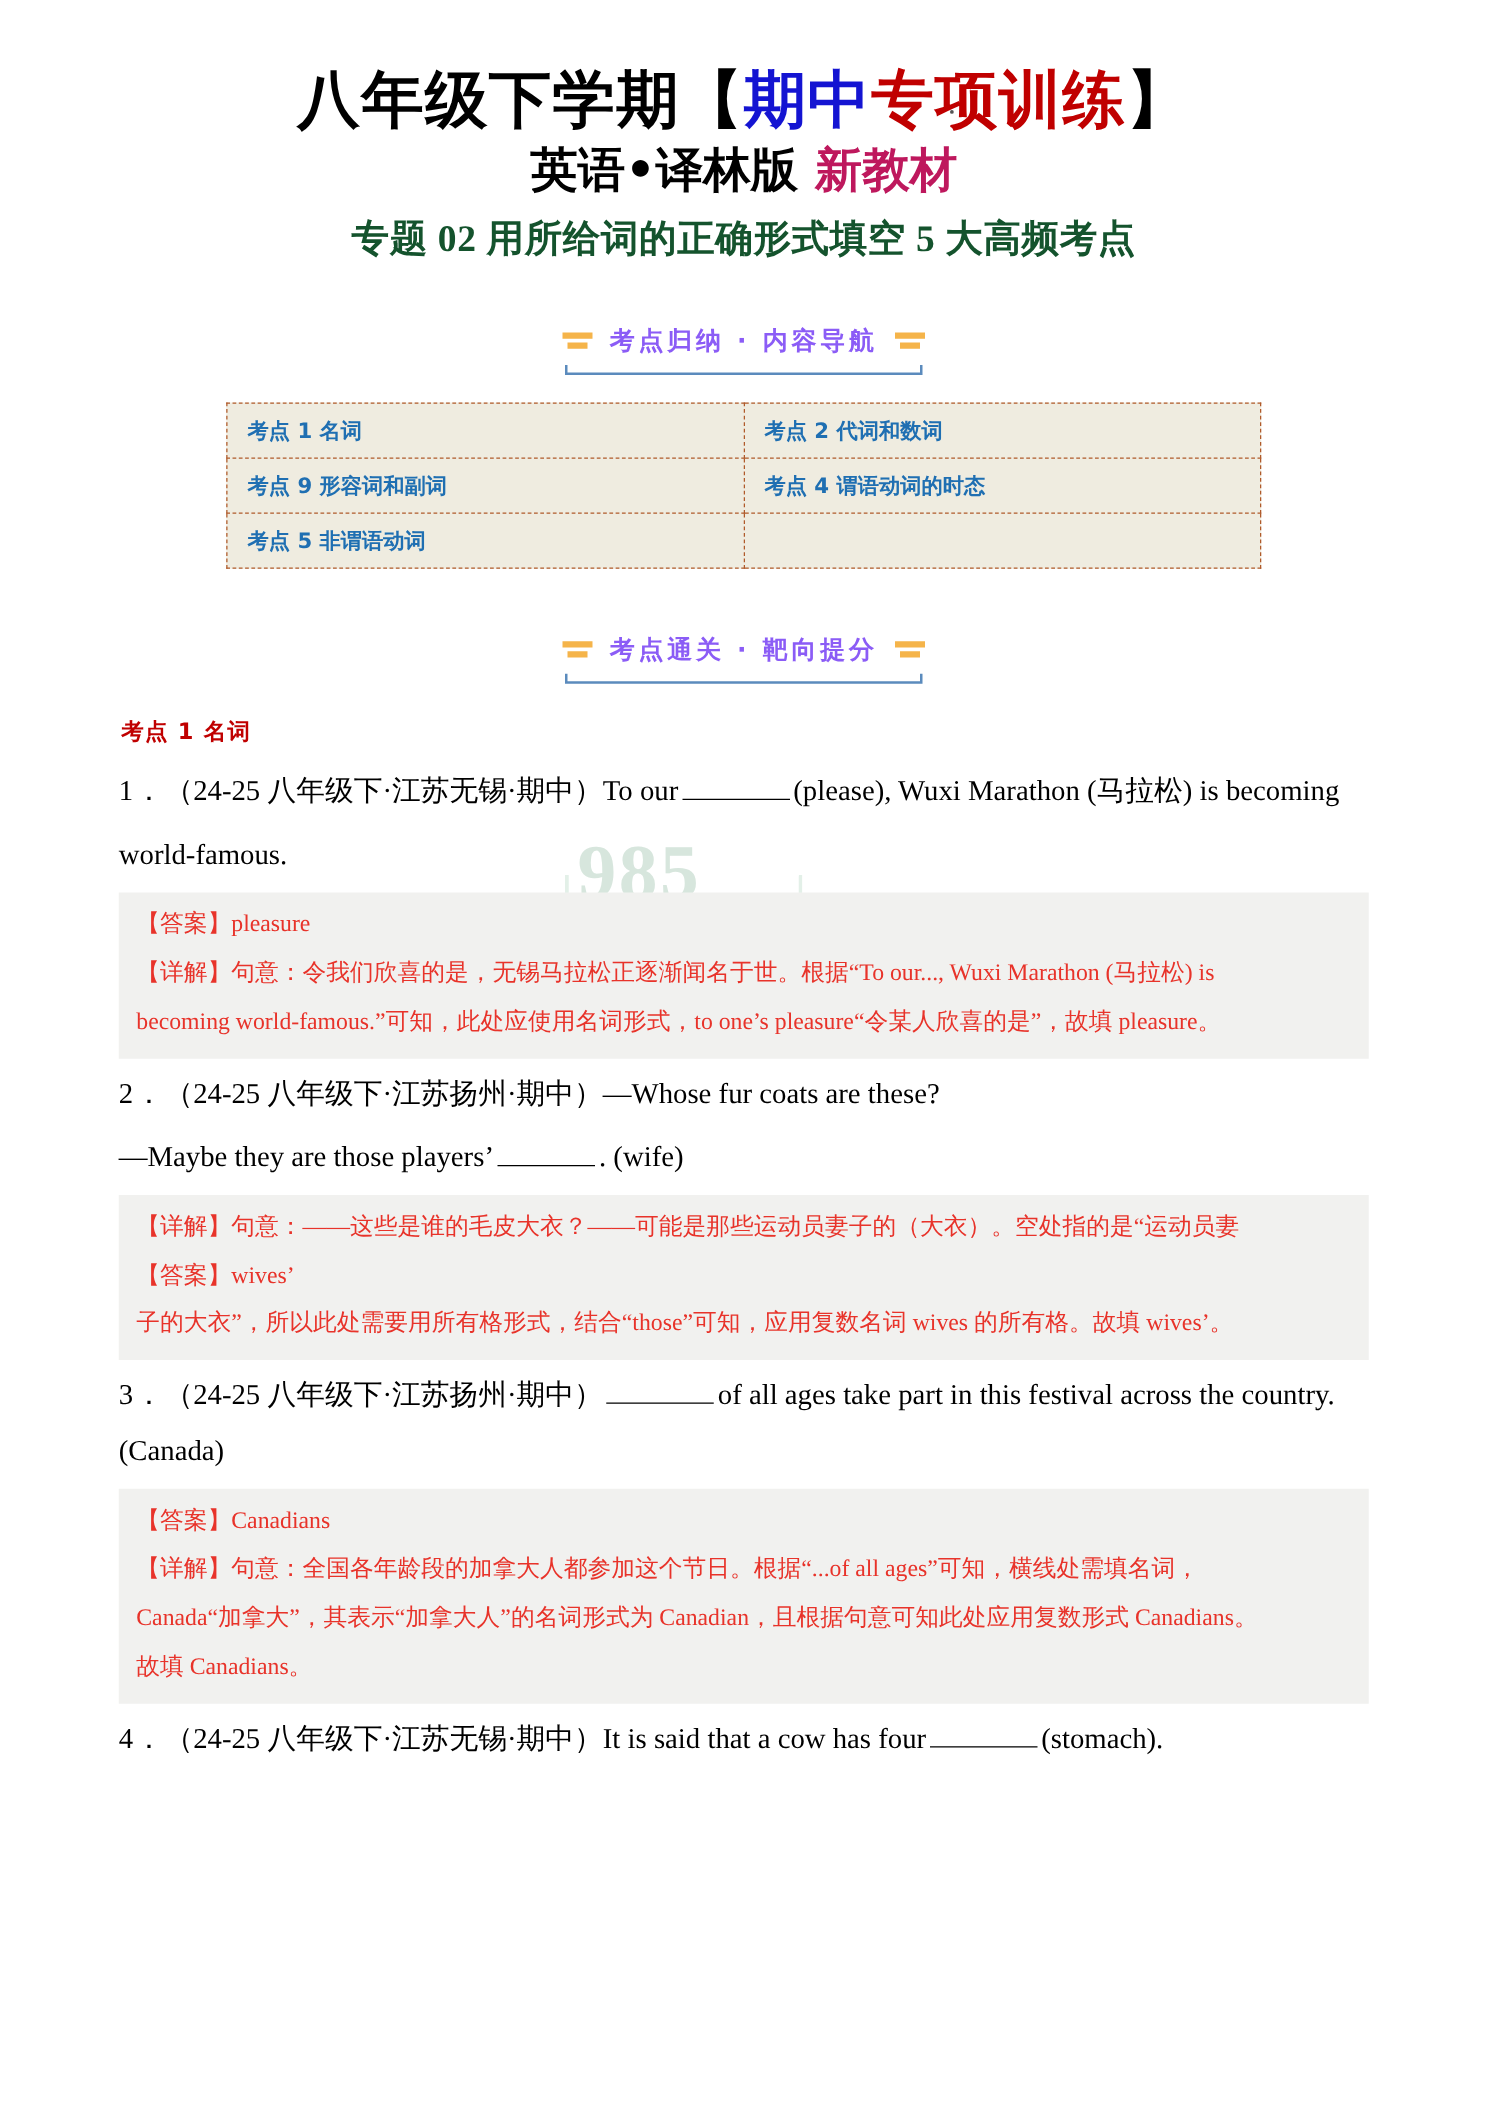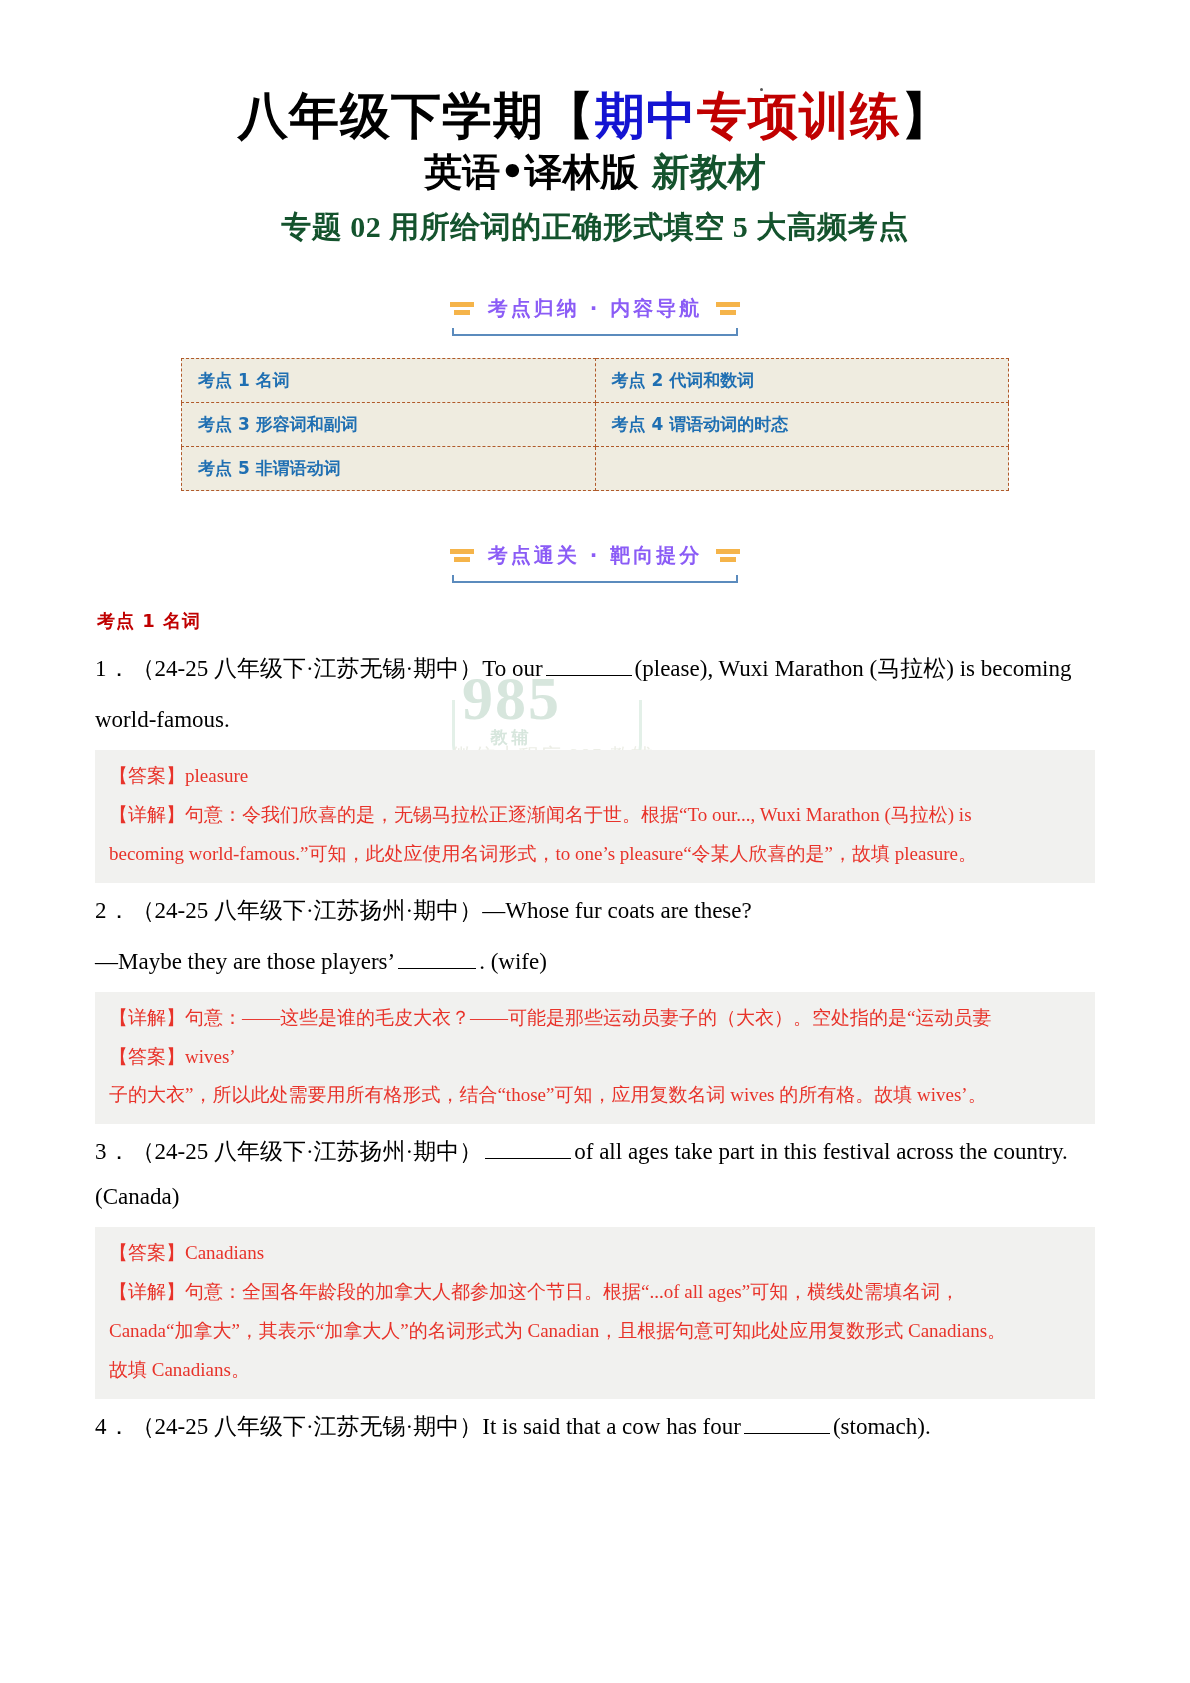--- a/index.html
+++ b/index.html
@@ -19,34 +19,33 @@
 
   
   .title-wrap { padding-top: 52px; text-align: center; }
   .title-line1 {
     font-family: "DejaVu Sans", sans-serif;
     font-weight: 700;
     font-size: 50px;
     letter-spacing: 1px;
     line-height: 1.12;
     white-space: nowrap;
-    margin-top: 36px;
   }
   .t-black { color: #000000; }
   .t-blue  { color: #1414d2; }
   .t-red   { color: #c00000; }
   .title-line2 {
     font-family: "DejaVu Sans", sans-serif;
     font-weight: 700;
     font-size: 38px;
     line-height: 1.3;
     margin-top: 4px;
     white-space: nowrap;
   }
-  .t-orange { color: #14532d; margin-top: 32px; }
+  .t-orange { color: #be185d; margin-top: 32px; }
   .title-line3 {
     font-family: "Liberation Serif", serif;
     font-weight: 700;
     font-size: 30px;
     color: #14532d;
     margin-top: 10px;
     letter-spacing: 0.5px;
     white-space: nowrap;
   }
 
@@ -174,21 +173,21 @@
     </div>
   </div>
 
   <table class="nav-table">
     <tbody>
         <tr>
       <td>考点 1  名词</td>
       <td>考点 2 代词和数词</td>
     </tr>
     <tr>
-      <td>考点 3 形容词和副词</td>
+      <td>考点 9 形容词和副词</td>
       <td>考点 4  谓语动词的时态</td>
     </tr>
     <tr>
       <td>考点 5  非谓语动词</td>
       <td class="empty"></td>
     </tr>
   </tbody>
     </table>
 
   <div class="banner" style="margin-top:40px;">

